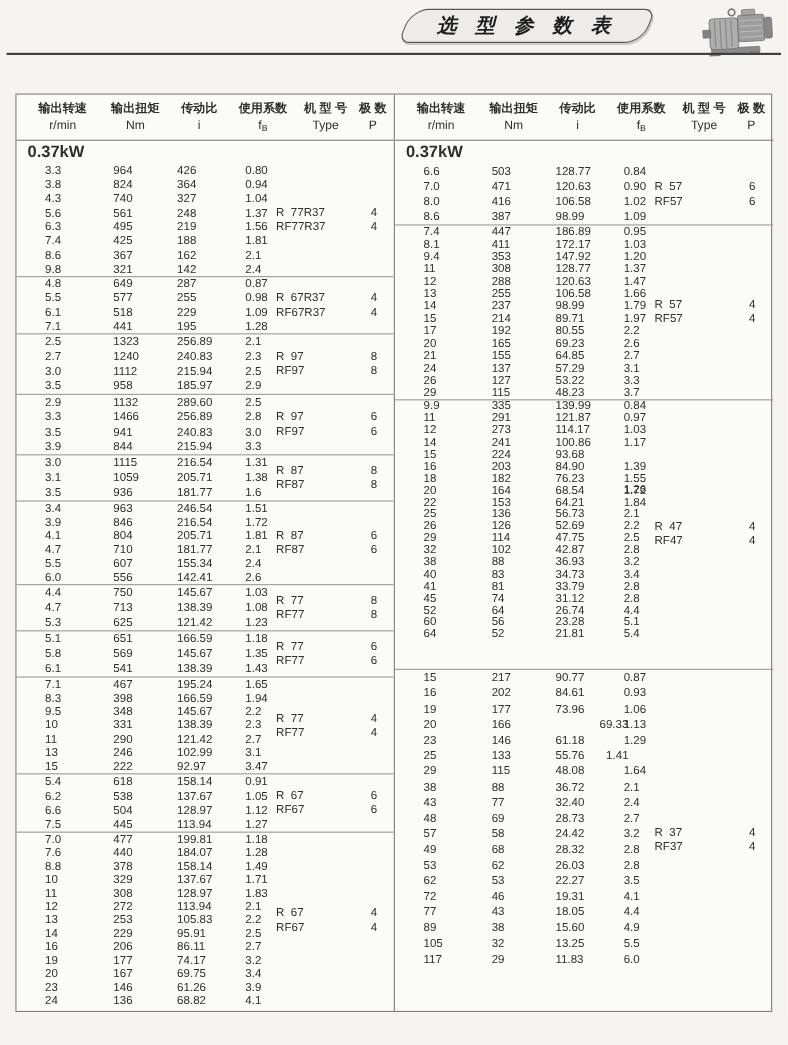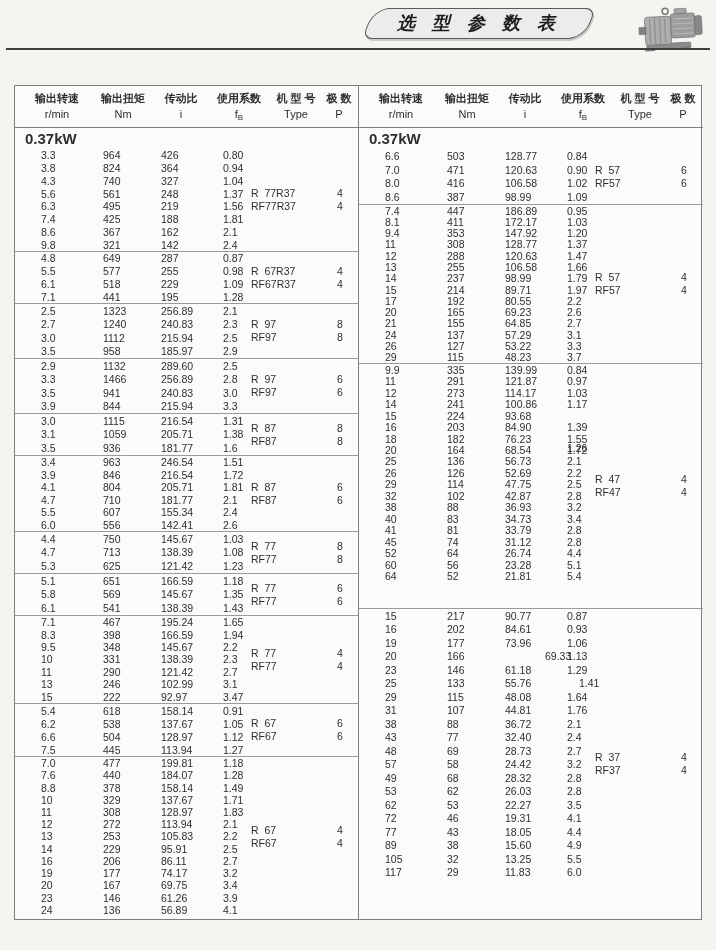--- a/index.html
+++ b/index.html
@@ -498,21 +498,21 @@
           </div>
           <div class="row">
             <span class="cell" style="left: 26px;">23</span>
             <span class="cell" style="left: 88px;">146</span>
             <span class="cell" style="left: 146px;">61.26</span>
             <span class="cell" style="left: 208px;">3.9</span>
           </div>
           <div class="row">
             <span class="cell" style="left: 26px;">24</span>
             <span class="cell" style="left: 88px;">136</span>
-            <span class="cell" style="left: 146px;">56.89</span>
+            <span class="cell" style="left: 146px;">68.82</span>
             <span class="cell" style="left: 208px;">4.1</span>
           </div>
           <div class="typebox">
             <div class="tline"><span class="type">R  67</span><span class="pole">4</span></div>
             <div class="tline"><span class="type">RF67</span><span class="pole">4</span></div>
           </div>
         </div>
       </div>
     </div>
   <div class="half">
@@ -695,20 +695,26 @@
             <span class="cell" style="left: 146px;">76.23</span>
             <span class="cell" style="left: 208px;">1.55</span>
           </div>
           <div class="row">
             <span class="cell" style="left: 26px;">20</span>
             <span class="cell" style="left: 88px;">164</span>
             <span class="cell" style="left: 146px;">68.54</span>
             <span class="cell" style="left: 208px;">1.72</span>
           </div>
           <div class="row">
+            <span class="cell" style="left: 26px;">22</span>
+            <span class="cell" style="left: 88px;">153</span>
+            <span class="cell" style="left: 146px;">64.21</span>
+            <span class="cell" style="left: 208px;">1.84</span>
+          </div>
+          <div class="row">
             <span class="cell" style="left: 26px;">25</span>
             <span class="cell" style="left: 88px;">136</span>
             <span class="cell" style="left: 146px;">56.73</span>
             <span class="cell" style="left: 208px;">2.1</span>
           </div>
           <div class="row">
             <span class="cell" style="left: 26px;">26</span>
             <span class="cell" style="left: 88px;">126</span>
             <span class="cell" style="left: 146px;">52.69</span>
             <span class="cell" style="left: 208px;">2.2</span>
@@ -800,33 +806,27 @@
           <div class="row">
             <span class="cell" style="left: 26px;">23</span>
             <span class="cell" style="left: 88px;">146</span>
             <span class="cell" style="left: 146px;">61.18</span>
             <span class="cell" style="left: 208px;">1.29</span>
           </div>
           <div class="row">
             <span class="cell" style="left: 26px;">25</span>
             <span class="cell" style="left: 88px;">133</span>
             <span class="cell" style="left: 146px;">55.76</span>
-            <span class="cell" style="left: 220px; text-align: center;">1.41</span>
+            <span class="cell" style="left: 192px; text-align: center;">1.41</span>
           </div>
           <div class="row">
             <span class="cell" style="left: 26px;">29</span>
             <span class="cell" style="left: 88px;">115</span>
             <span class="cell" style="left: 146px;">48.08</span>
             <span class="cell" style="left: 208px;">1.64</span>
-          </div>
-          <div class="row">
-            <span class="cell" style="left: 26px;">31</span>
-            <span class="cell" style="left: 88px;">107</span>
-            <span class="cell" style="left: 146px;">44.81</span>
-            <span class="cell" style="left: 208px;">1.76</span>
           </div>
           <div class="row">
             <span class="cell" style="left: 26px;">38</span>
             <span class="cell" style="left: 88px;">88</span>
             <span class="cell" style="left: 146px;">36.72</span>
             <span class="cell" style="left: 208px;">2.1</span>
           </div>
           <div class="row">
             <span class="cell" style="left: 26px;">43</span>
             <span class="cell" style="left: 88px;">77</span>

